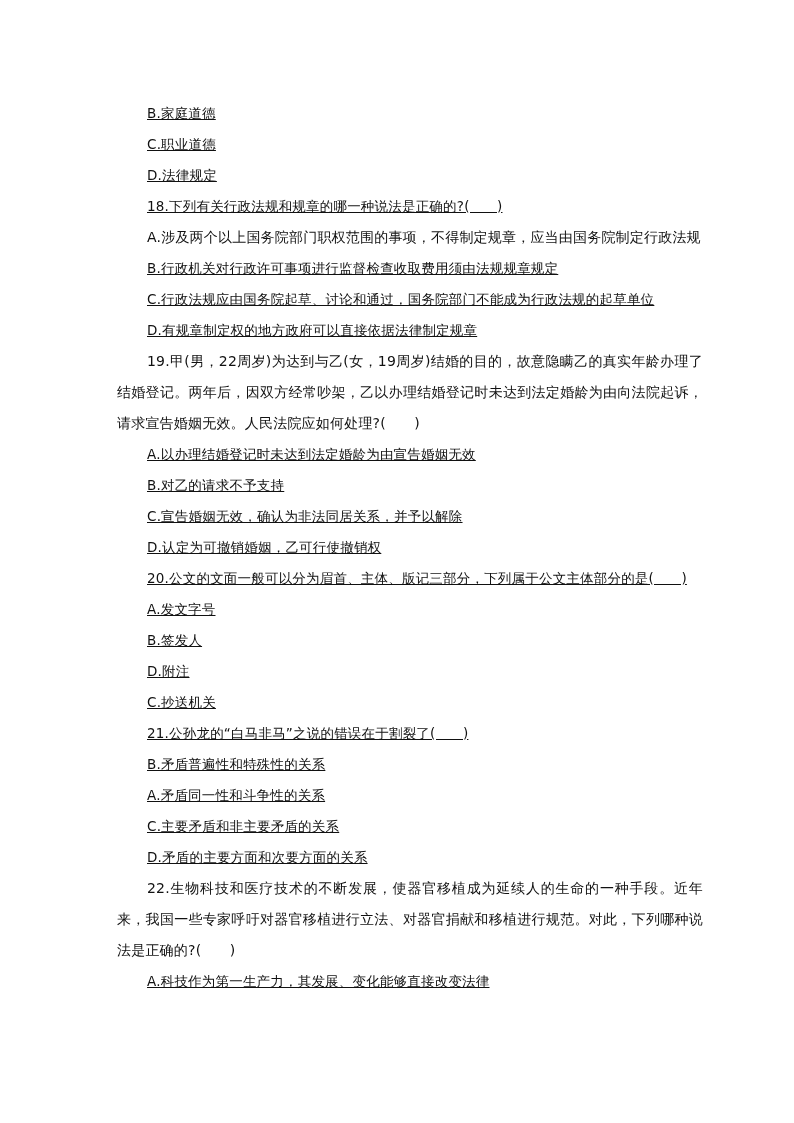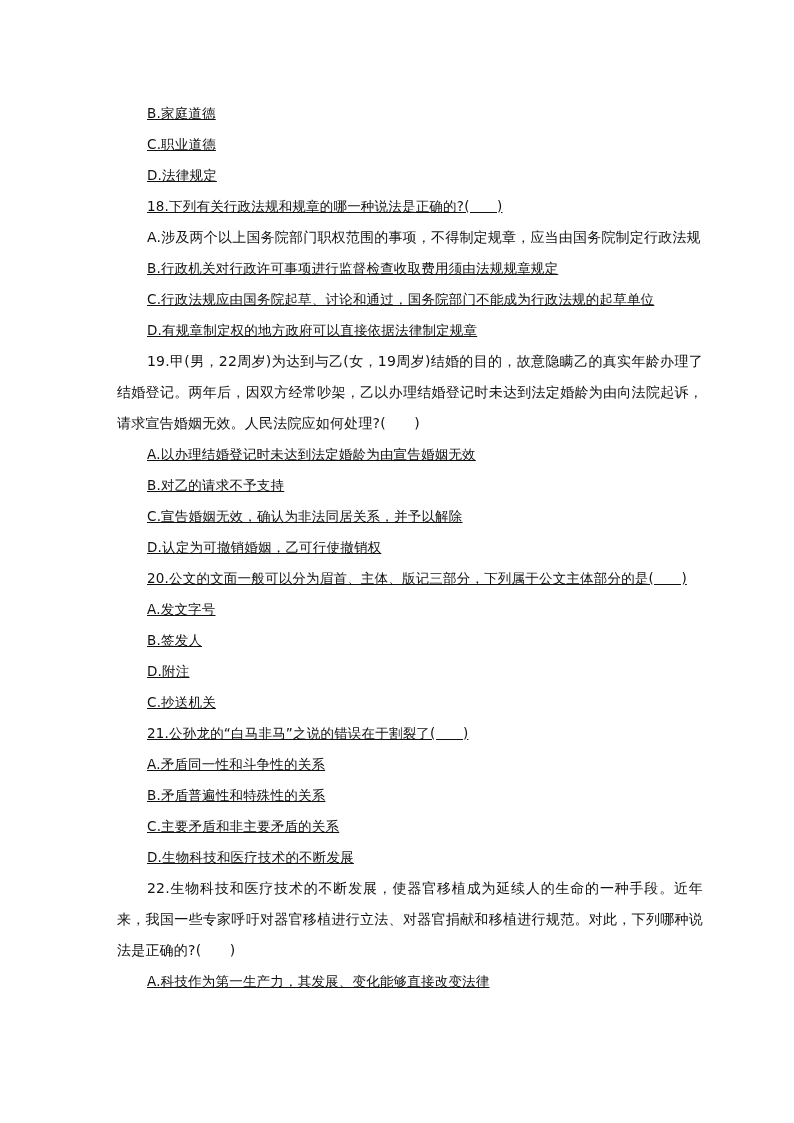--- a/index.html
+++ b/index.html
@@ -60,20 +60,20 @@
   <div class="line indent">C.宣告婚姻无效，确认为非法同居关系，并予以解除</div>
   <div class="line indent">D.认定为可撤销婚姻，乙可行使撤销权</div>
 
   <div class="line indent">20.公文的文面一般可以分为眉首、主体、版记三部分，下列属于公文主体部分的是(　　)</div>
   <div class="line indent">A.发文字号</div>
   <div class="line indent">B.签发人</div>
   <div class="line indent">D.附注</div>
   <div class="line indent">C.抄送机关</div>
 
   <div class="line indent">21.公孙龙的“白马非马”之说的错误在于割裂了(　　)</div>
+  <div class="line indent">B.矛盾普遍性和特殊性的关系</div>
   <div class="line indent">A.矛盾同一性和斗争性的关系</div>
-  <div class="line indent">B.矛盾普遍性和特殊性的关系</div>
   <div class="line indent">C.主要矛盾和非主要矛盾的关系</div>
-  <div class="line indent">D.生物科技和医疗技术的不断发展</div>
+  <div class="line indent">D.矛盾的主要方面和次要方面的关系</div>
 
   <div class="para">22.生物科技和医疗技术的不断发展，使器官移植成为延续人的生命的一种手段。近年来，我国一些专家呼吁对器官移植进行立法、对器官捐献和移植进行规范。对此，下列哪种说法是正确的?(　　)</div>
   <div class="line indent">A.科技作为第一生产力，其发展、变化能够直接改变法律</div>
 </div>
 
 </body></html>

